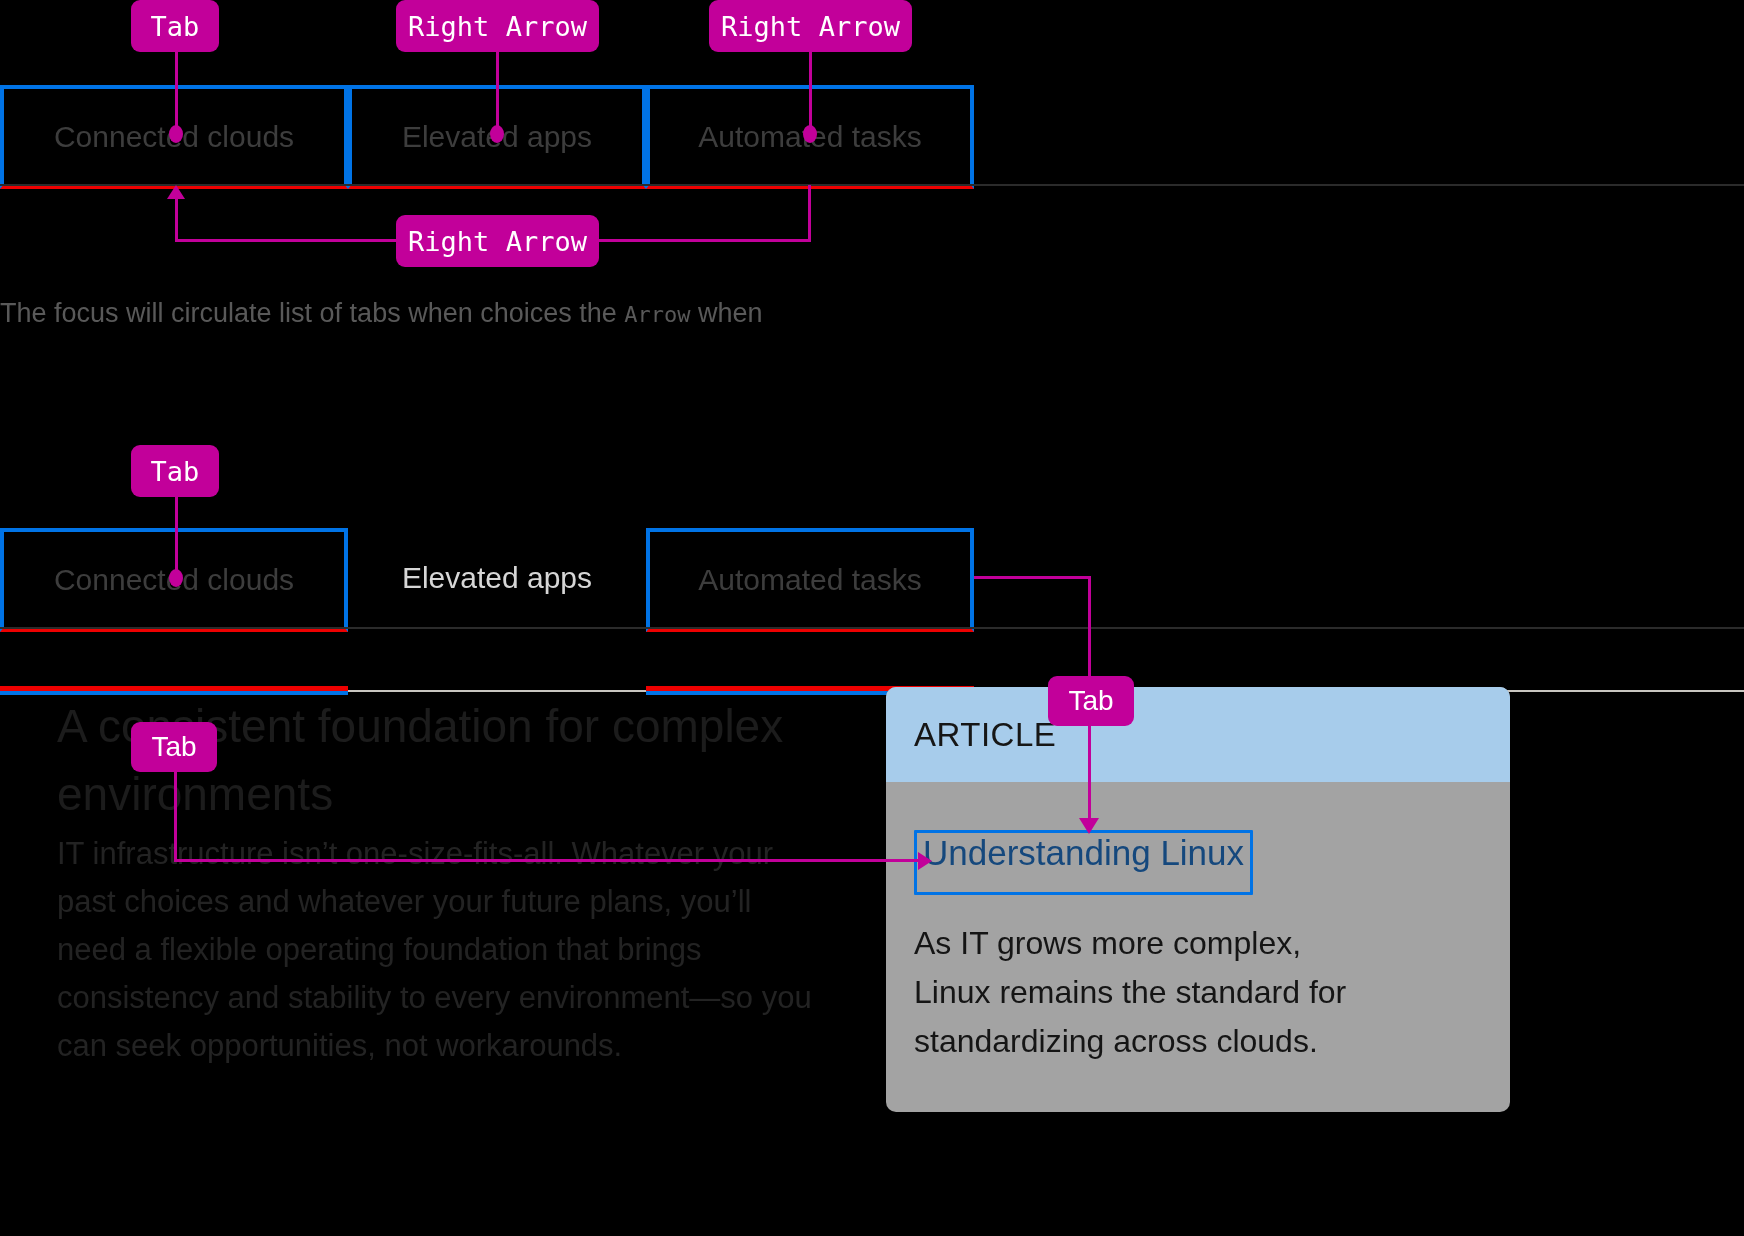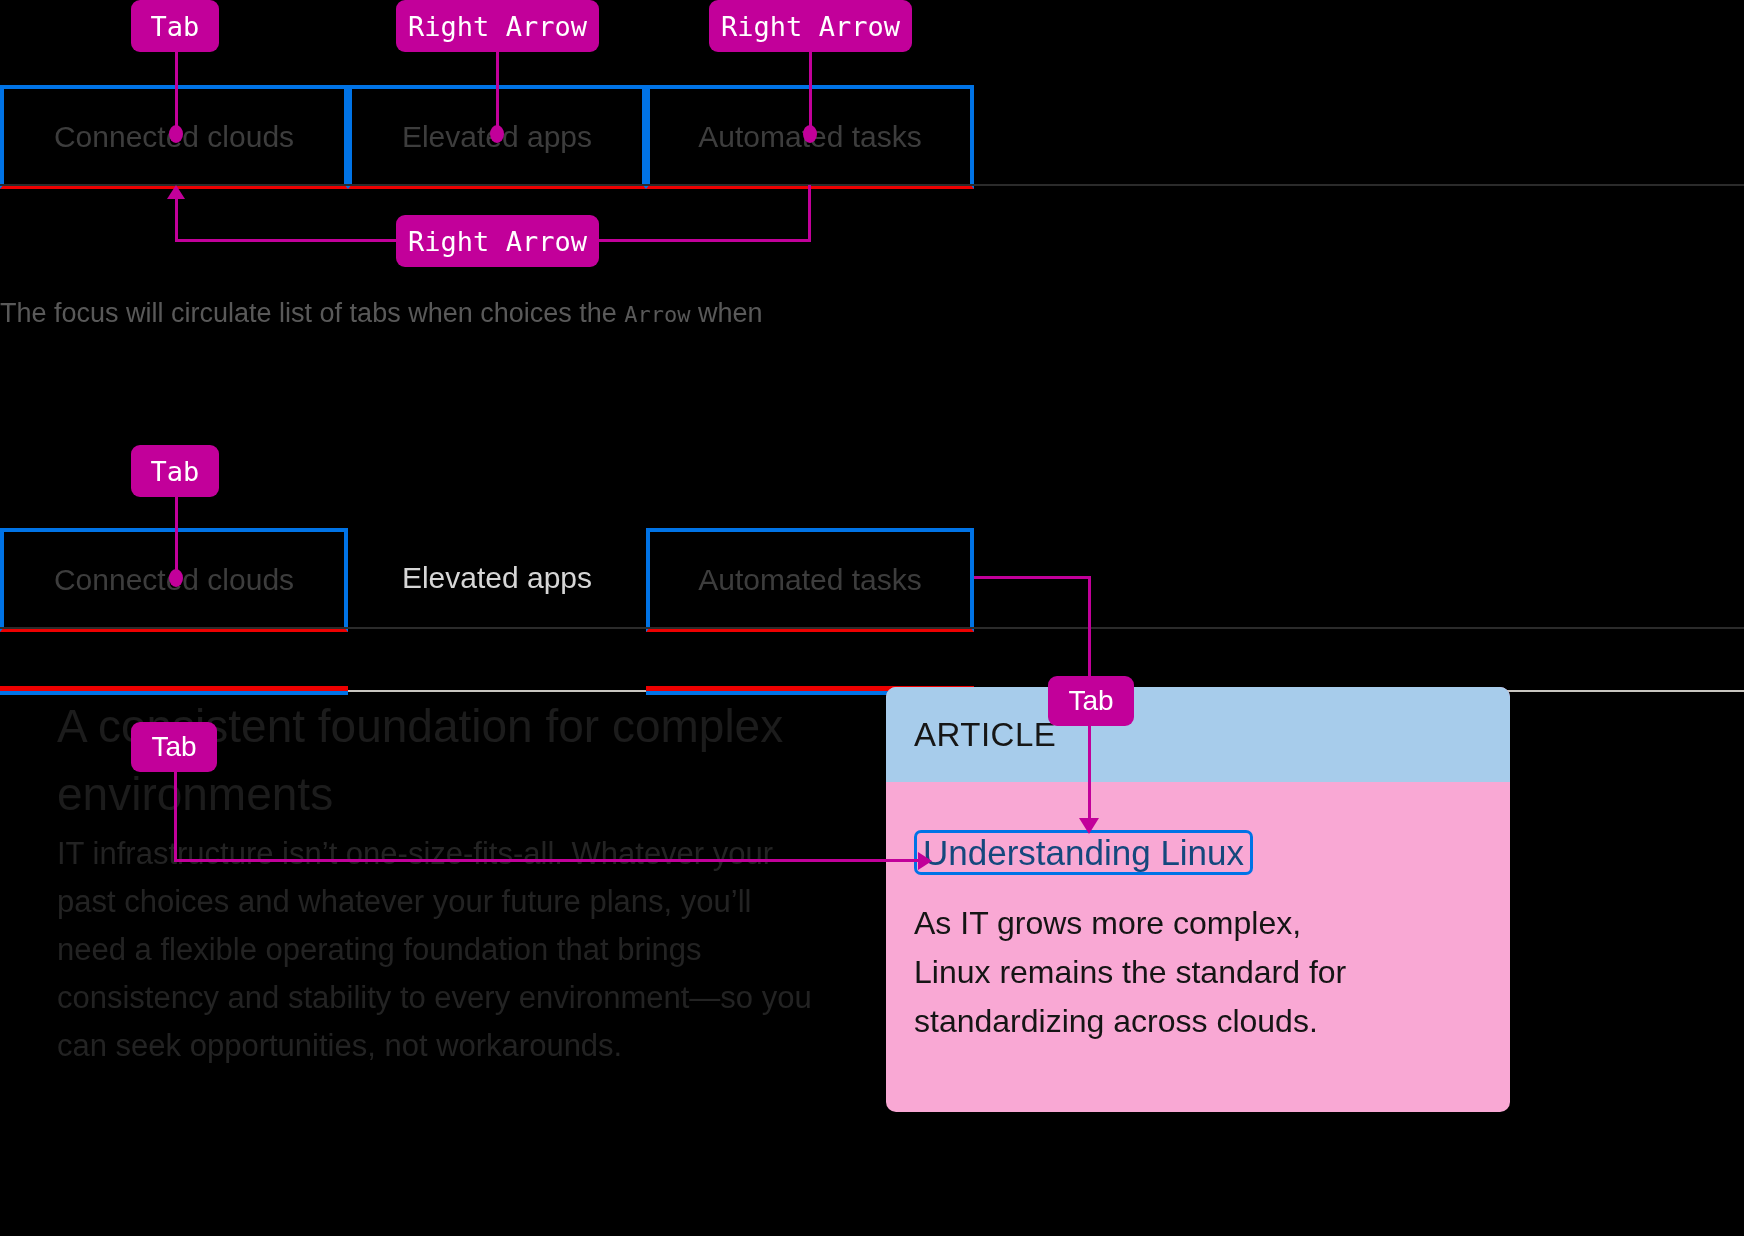--- a/index.html
+++ b/index.html
@@ -93,43 +93,43 @@
     font-size:31px;
     line-height:48px;
     color:#232323;
     width:760px;
     z-index:8;
   }
 
   
   .card{
     position:absolute;
-    background:#f9a8d4;
+    background:#a3a3a3;
     border-radius:10px;
     overflow:hidden;
     z-index:20;
   }
   .card-head{
     background:#A7CCEB;
     height:95px;
     display:flex;align-items:center;
     padding-left:28px;
     box-sizing:border-box;
   }
   .card-eyebrow{
     font-size:33px;color:#161616;letter-spacing:0.5px;
   }
   .card-body{padding:48px 28px 0 28px;}
   .card-link{
     display:inline-block;
     border:3px solid #0073E6;
-    border-radius:7px;
+    border-radius:1px;
     color:#15487d;
     font-size:35px;
-    padding:2px 6px 0 6px;
+    padding:2px 6px 20px 6px;
     line-height:1.05;
   }
   .card-text{
     margin-top:24px;
     font-size:32px;
     line-height:49px;
     color:#151515;
     width:470px;
   }
 </style>

